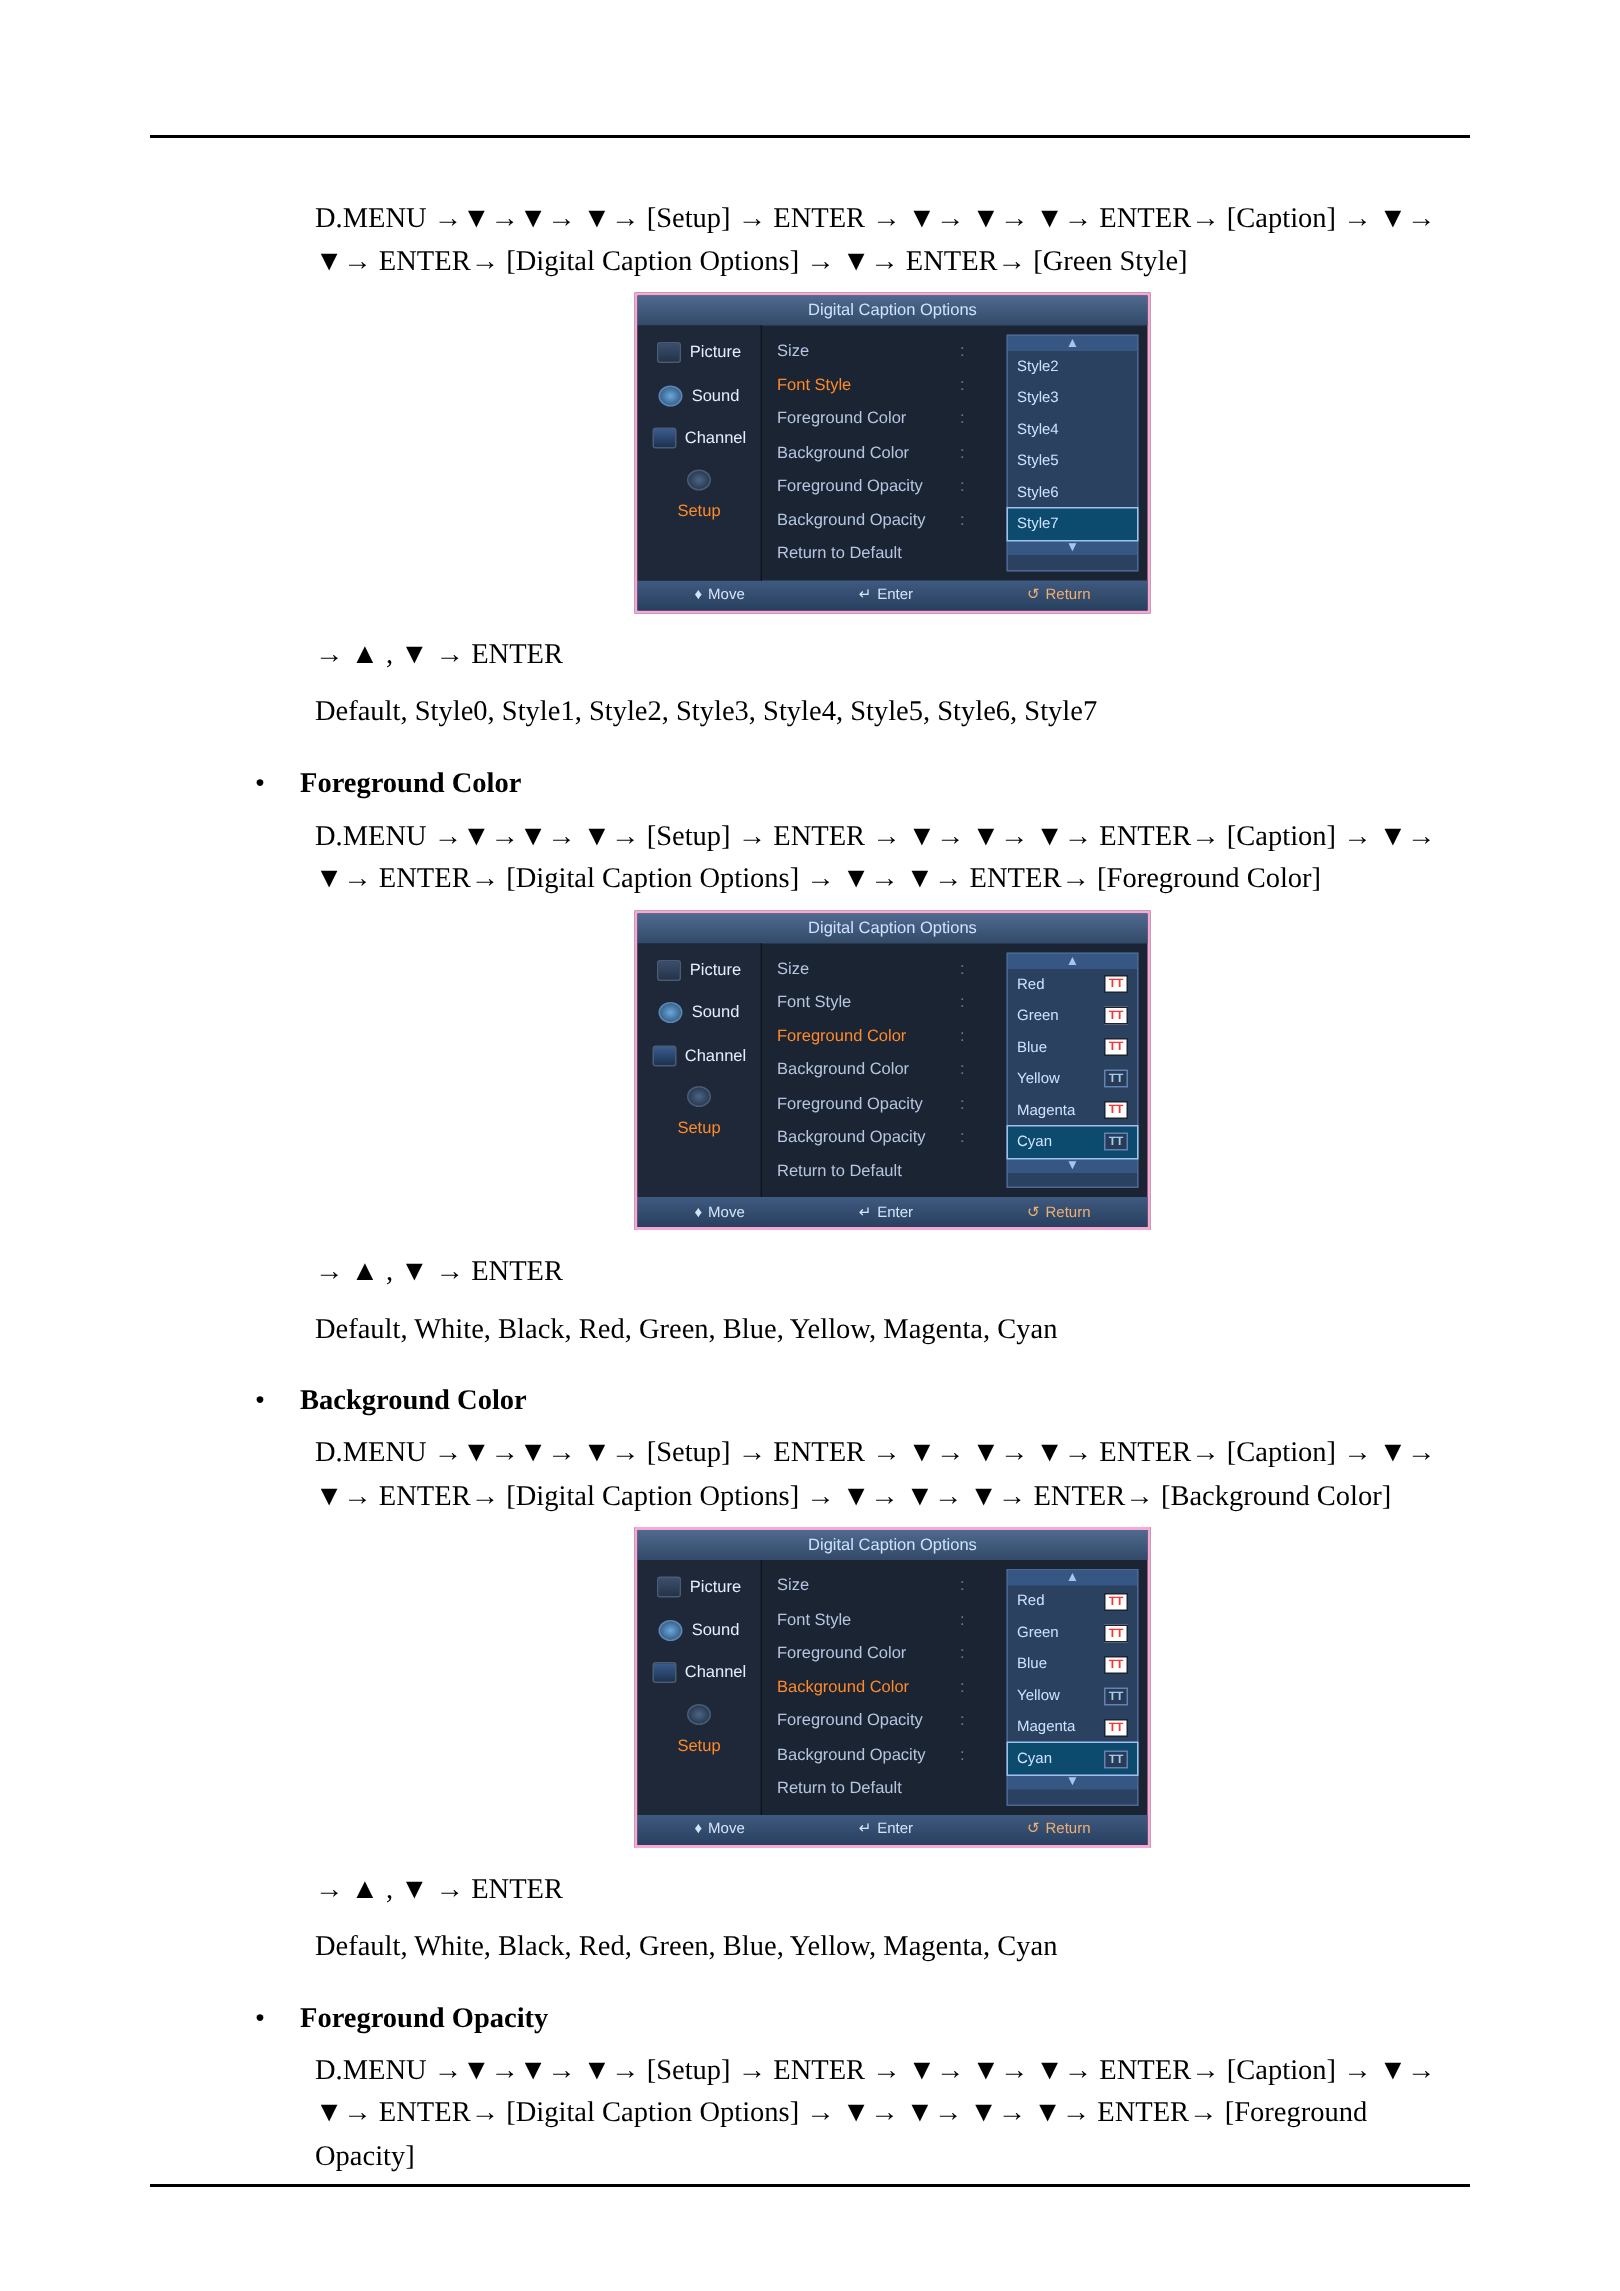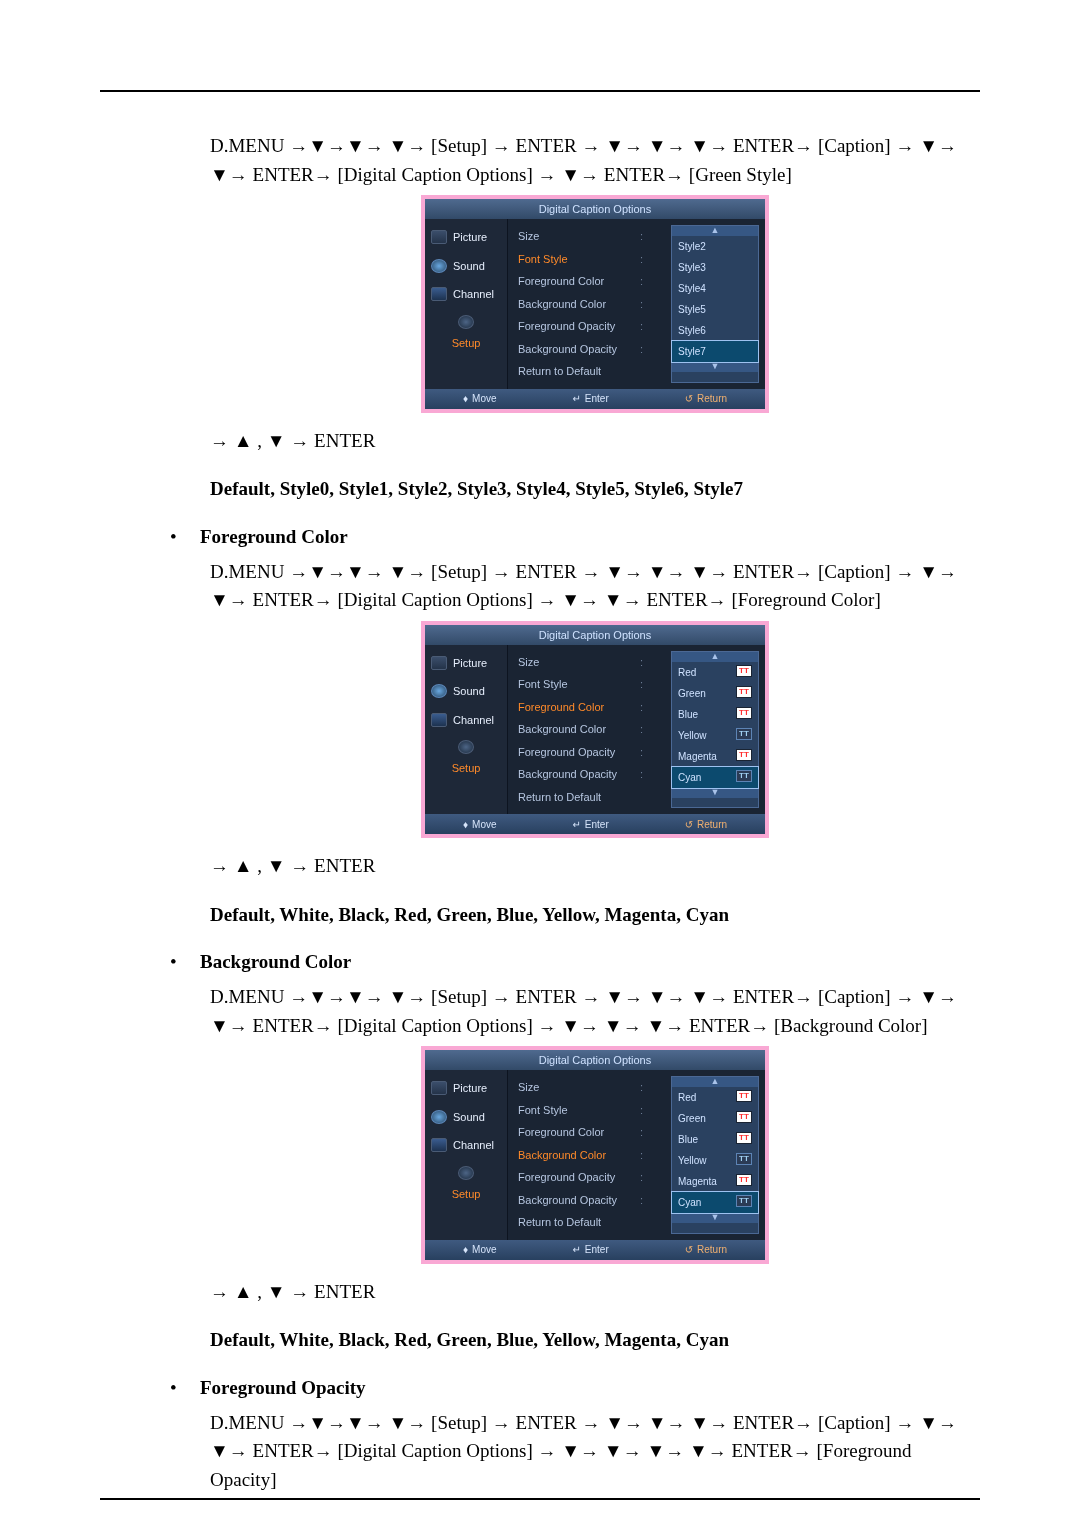--- a/index.html
+++ b/index.html
@@ -37,41 +37,41 @@
   }
   .nav-line {
     margin: 0 0 6px 0;
     word-break: break-word;
   }
   .nav-line.post-panel {
     margin-top: 14px;
   }
   .bold { font-weight: normal; }
   .values-line {
-    font-weight: bold;
-    margin: 20px 0 22px 0;
+    font-weight: normal;
+    margin: 10px 0 22px 0;
   }
   .bullet-row {
     display: flex;
     align-items: baseline;
     margin: 8px 0 10px 70px;
     font-size: 19px;
   }
   .bullet-dot {
     width: 30px;
     font-weight: normal;
   }
   .bullet-label { font-weight: bold; }
 
   
   .osd {
     width: 340px;
     margin: 0 auto 8px auto;
     background: #1a2433;
-    border: 4px solid #f9a8d4;
+    border: 2px solid #f9a8d4;
     font-family: Arial, Helvetica, sans-serif;
     color: #cfd8e6;
     position: relative;
   }
   .osd-titlebar {
     height: 20px;
     background: linear-gradient(#4f6a8f, #324a68);
     text-align: center;
     font-size: 11px;
     line-height: 20px;
@@ -86,20 +86,21 @@
     border-right: 1px solid #0d1420;
     padding: 4px 0;
   }
   .side-item {
     display: flex;
     align-items: center;
     gap: 6px;
     padding: 6px 6px;
     font-size: 11px;
     color: #e6eefc;
+    justify-content: center;
   }
   .side-item.active {
     color: #ff8a2a;
     flex-direction: column;
   }
   .side-icon {
     width: 14px;
     height: 12px;
     display: inline-block;
     border: 1px solid #4a5b75;
@@ -141,20 +142,21 @@
     height: 10px;
     line-height: 8px;
     color: #a9c3ea;
     background: #365784;
     font-size: 9px;
   }
   .dd-item {
     padding: 3px 6px;
     display: flex;
     justify-content: space-between;
+    align-items: center;
   }
   .dd-item.selected {
     background: #0c4a6e;
     outline: 1px solid #9ec2f0;
   }
   .swatch {
     width: 14px;
     height: 10px;
     border: 1px solid #1a2433;
     display: inline-flex;

